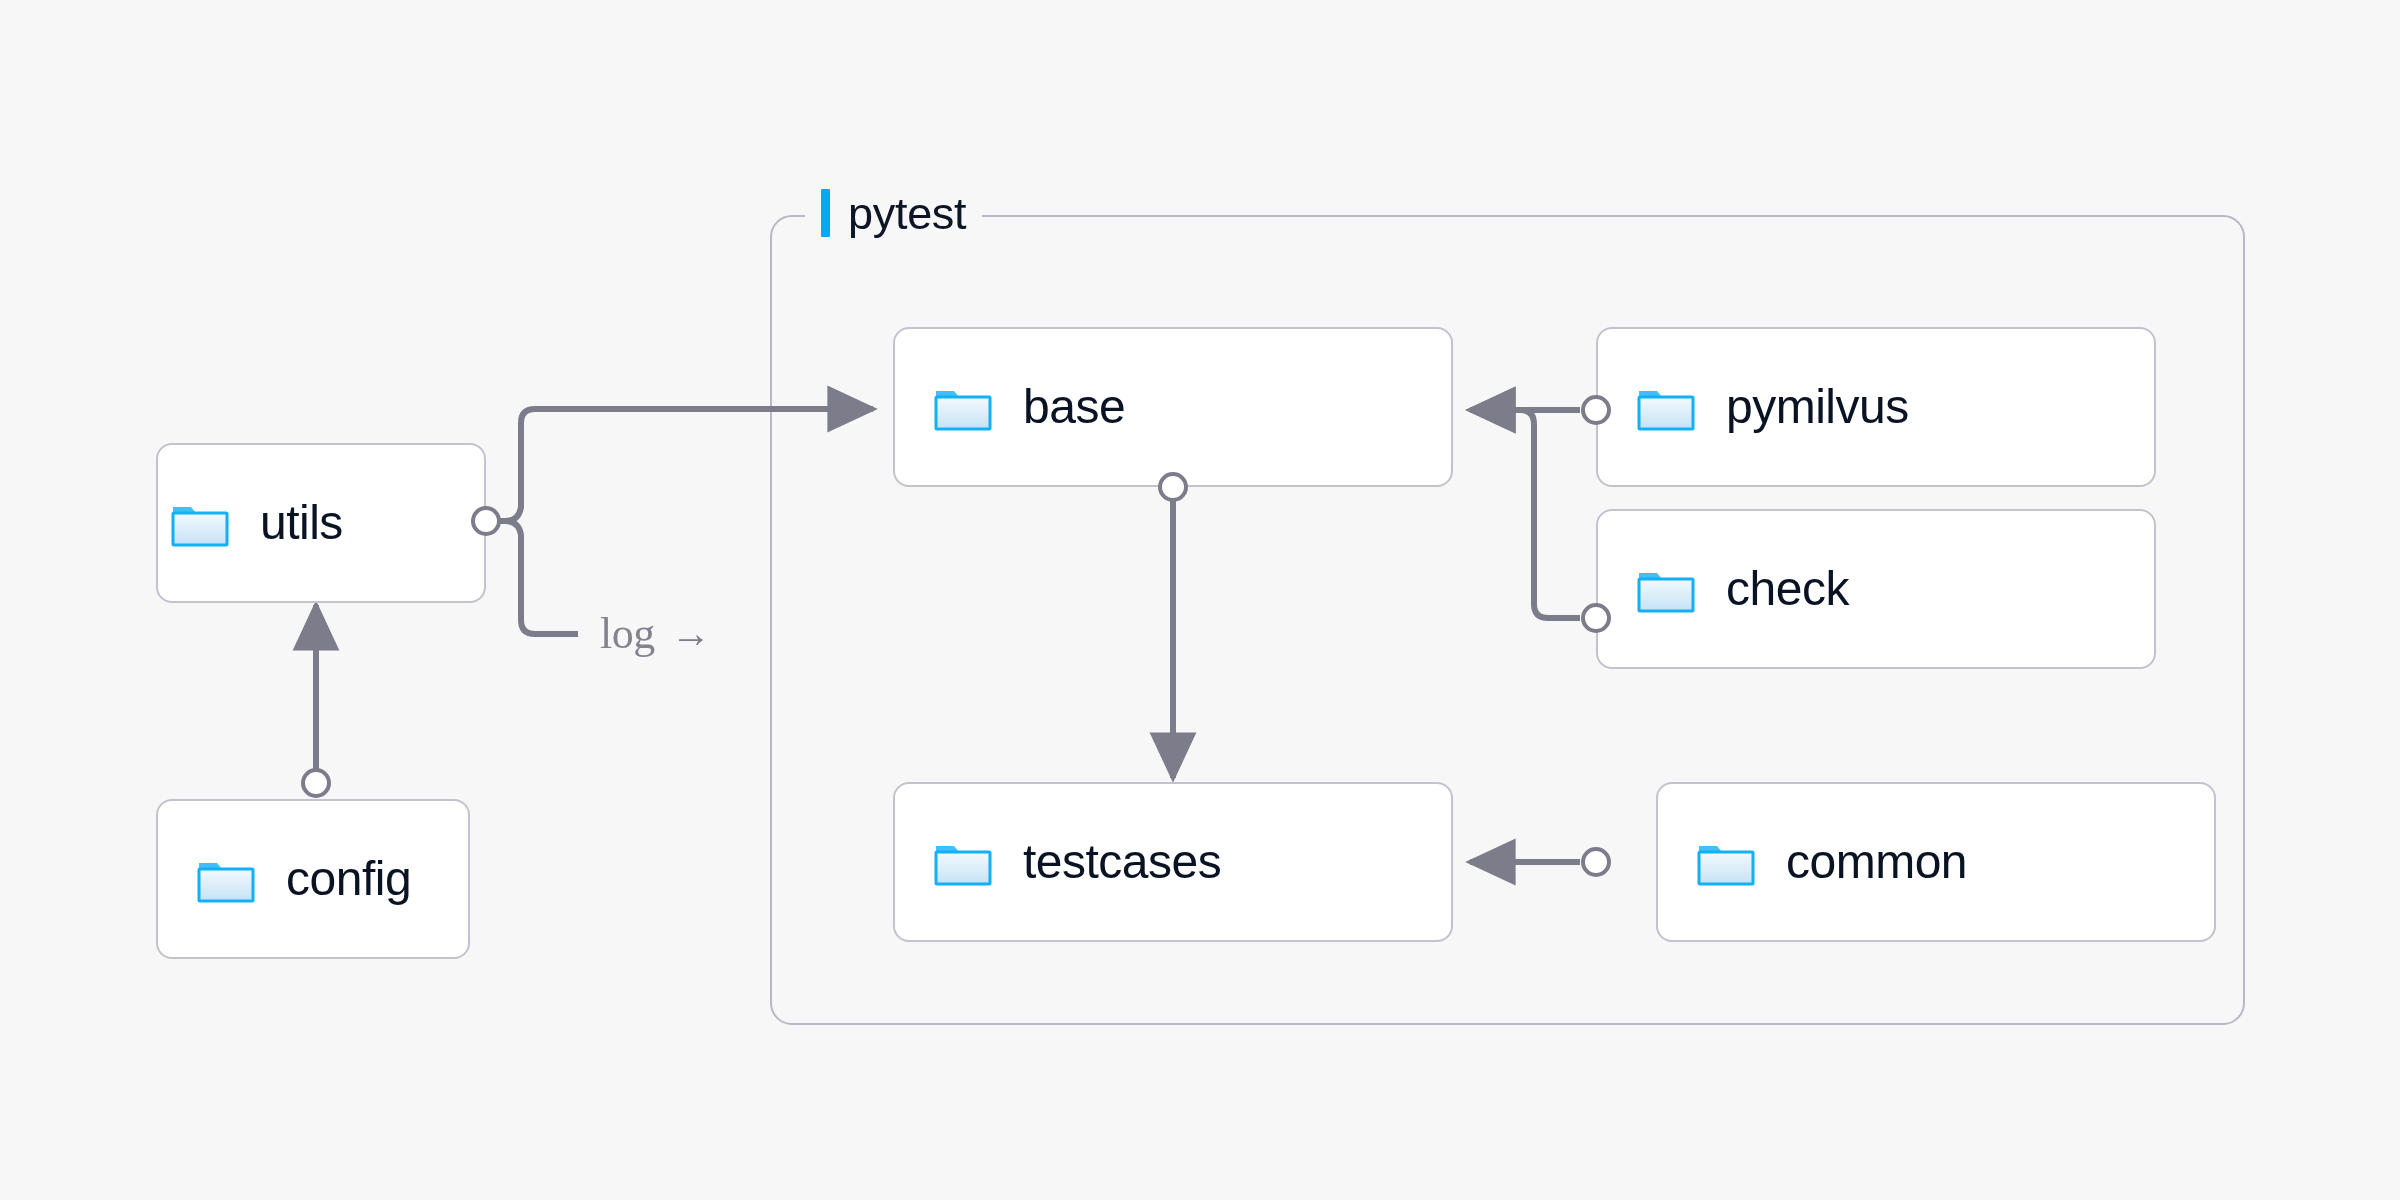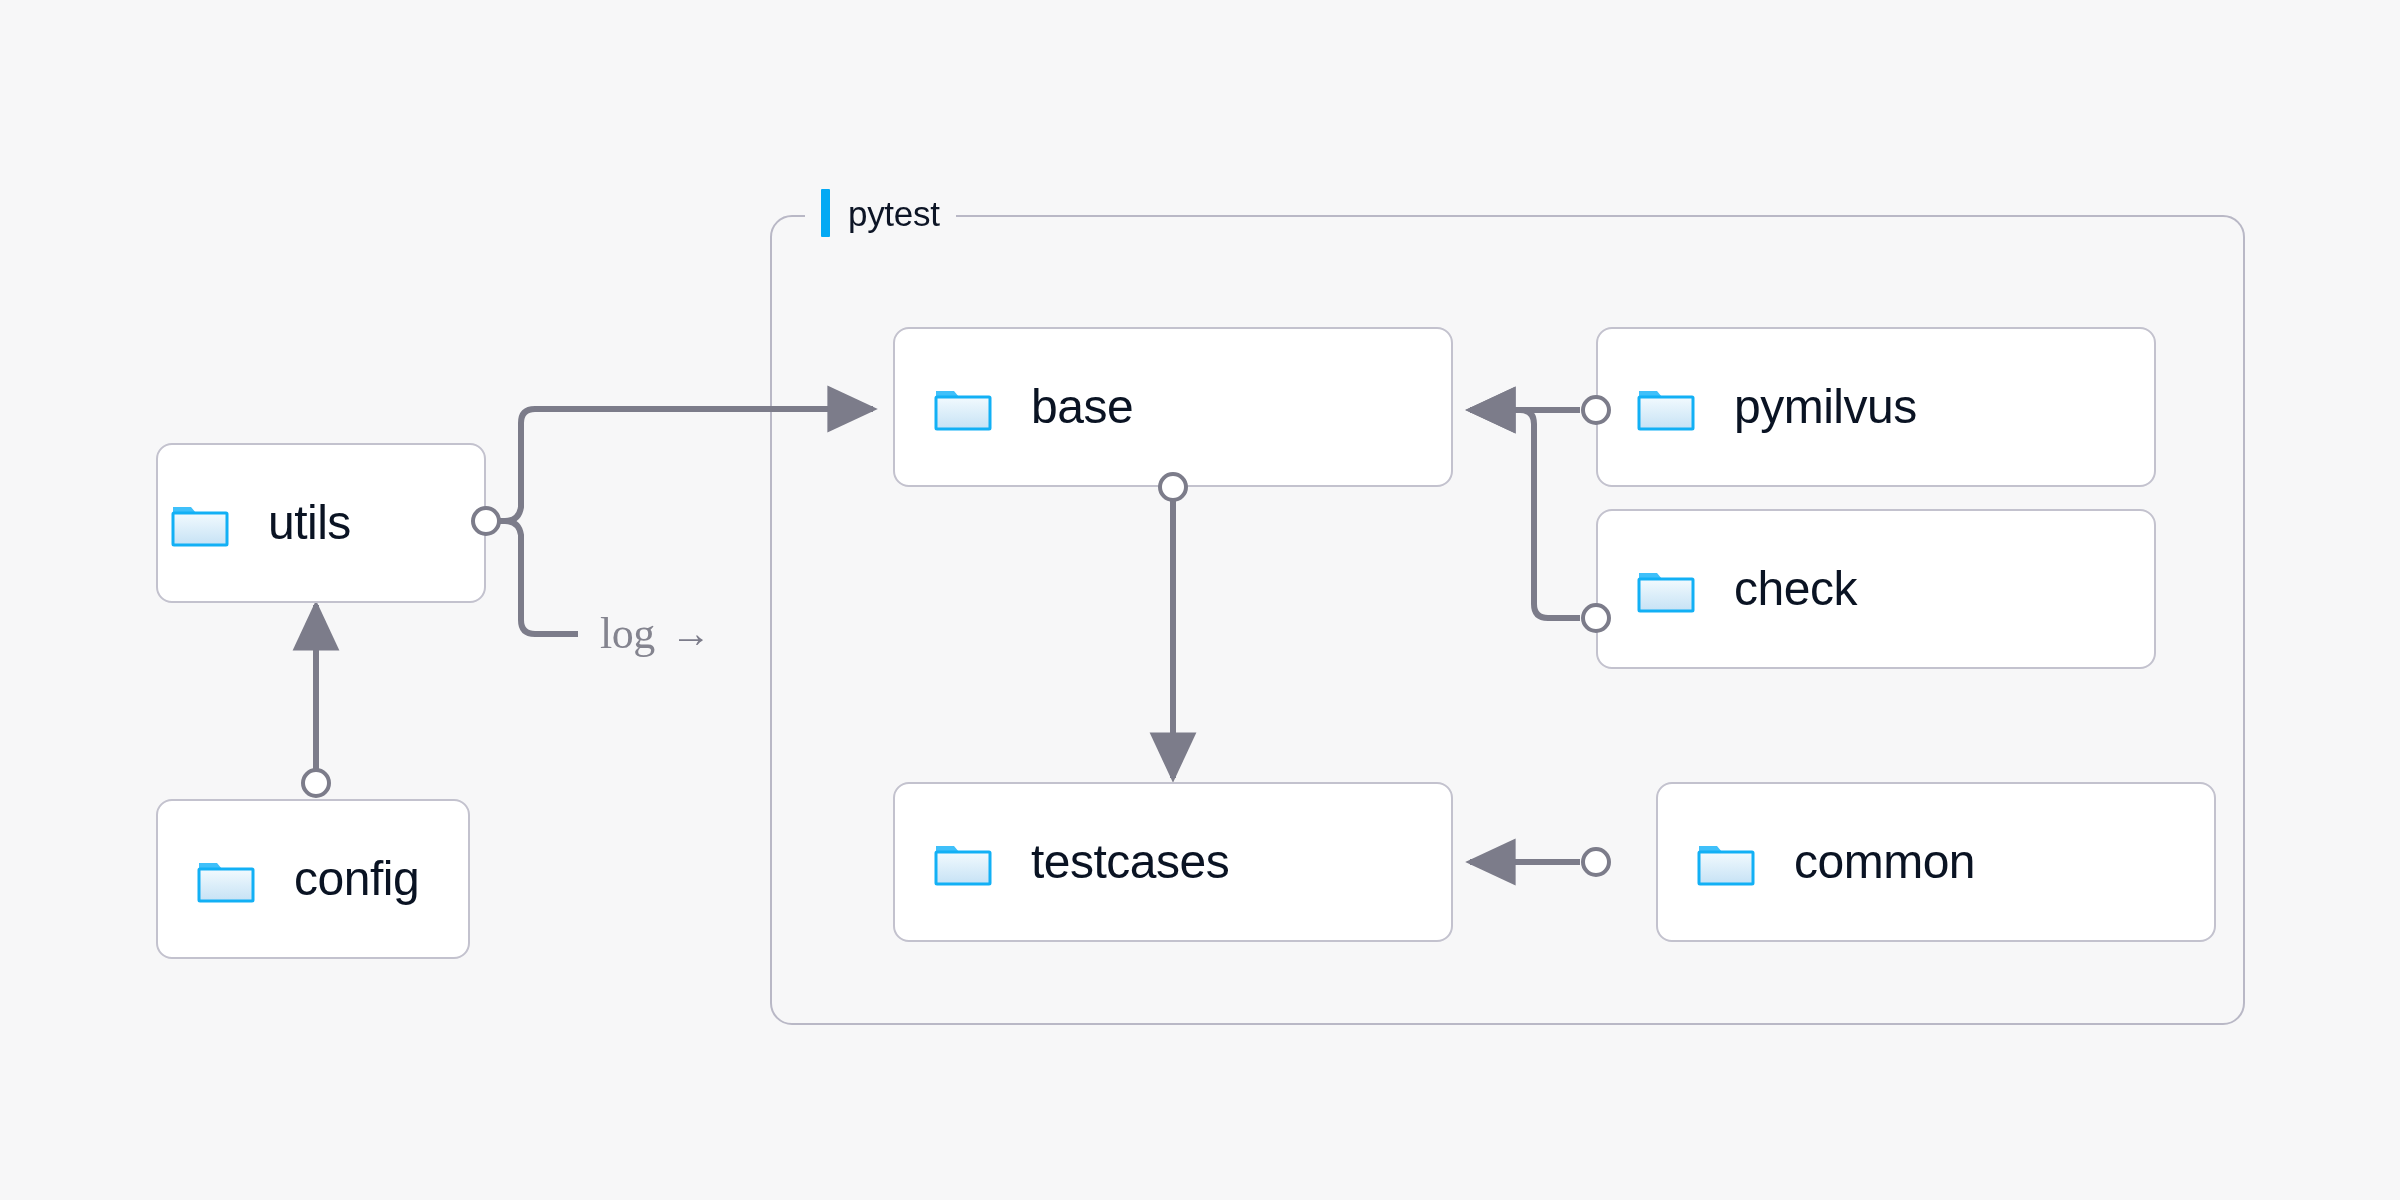--- a/index.html
+++ b/index.html
@@ -47,38 +47,38 @@
     box-sizing: border-box;
   }
   .group-accent {
     width: 9px;
     height: 48px;
     background: #03a9f4;
     border-radius: 1px;
     flex: none;
   }
   .group-title {
-    font-size: 35px;
+    font-size: 45px;
     color: #0d1526;
     letter-spacing: -0.3px;
     white-space: nowrap;
     line-height: 1;
   }
 
   
   .node {
     position: absolute;
     background: #ffffff;
     border: 2px solid #c3c2ce;
     border-radius: 16px;
     box-sizing: border-box;
     display: flex;
     align-items: center;
     padding-left: 38px;
-    gap: 38px;
+    gap: 30px;
   }
   .node-label {
     font-size: 48px;
     color: #0a1323;
     letter-spacing: -0.5px;
     white-space: nowrap;
     line-height: 1;
   }
 
   

